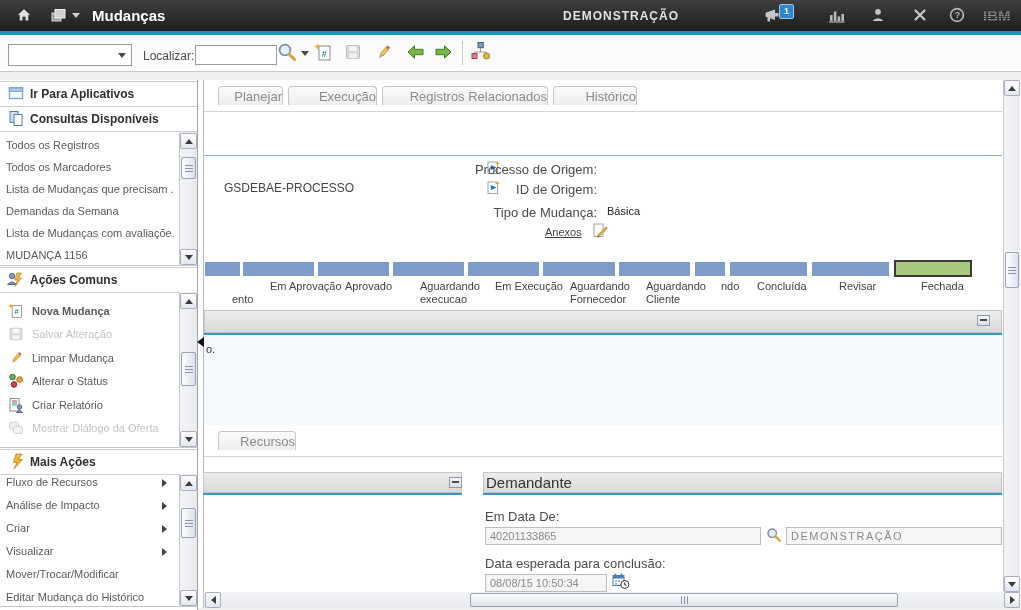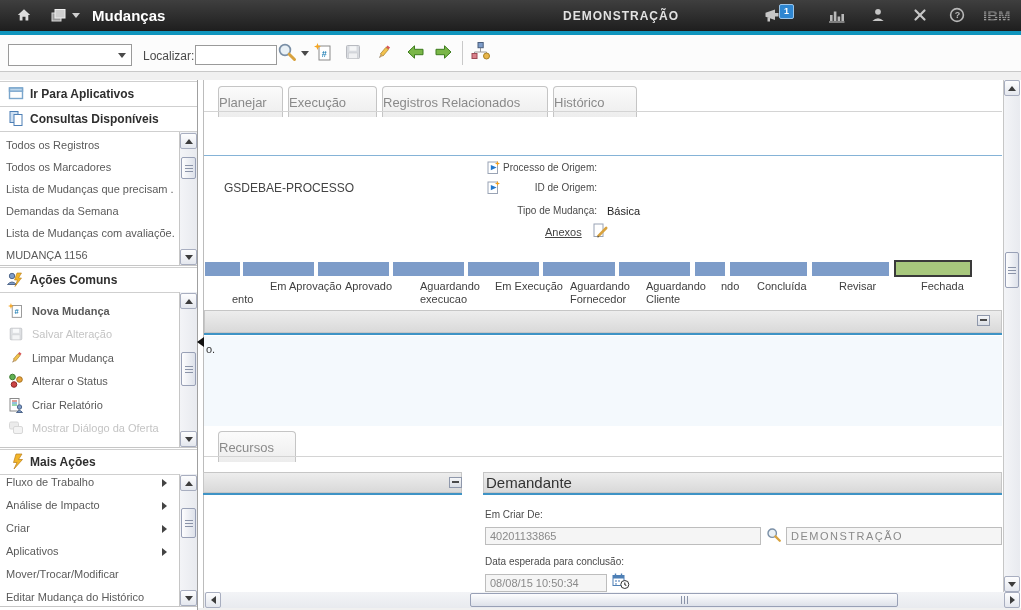--- a/index.html
+++ b/index.html
@@ -12,21 +12,21 @@
   .tb-title{color:#fff;font-size:15px;font-weight:bold;white-space:nowrap;}
   .tb-user{color:#e2e2e2;font-size:12px;font-weight:bold;letter-spacing:1px;white-space:nowrap;}
   .badge{width:13px;height:13px;background:#2e86d1;border:1px solid #9bc4e8;border-radius:2px;
          color:#fff;font-size:9px;font-weight:bold;text-align:center;line-height:13px;}
   
   .toolbar{left:0;top:35px;width:1021px;height:36px;background:#fcfcfc;border-bottom:1px solid #c8c8c8;z-index:29;}
   .tb-select{left:8px;top:9px;width:124px;height:22px;background:#fff;border:1px solid #9a9a9a;box-sizing:border-box;}
   .tb-select .car{position:absolute;right:5px;top:8px;}
   .tb-input{left:195px;top:10px;width:82px;height:20px;border:1px solid #9a9a9a;box-sizing:border-box;
             font-size:11px;padding:0 3px;background:#fff;}
-  .lbl{font-size:10px;color:#4a4a4a;white-space:nowrap;}
+  .lbl{font-size:13px;color:#4a4a4a;white-space:nowrap;}
   .sep{width:1px;background:#c9c9c9;}
   
   .tri-down{width:0;height:0;border-left:4px solid transparent;border-right:4px solid transparent;border-top:5px solid #4a4a4a;}
   .tri-up{width:0;height:0;border-left:4px solid transparent;border-right:4px solid transparent;border-bottom:5px solid #3c3c3c;}
   .tri-dn{width:0;height:0;border-left:4px solid transparent;border-right:4px solid transparent;border-top:5px solid #3c3c3c;}
   .tri-lf{width:0;height:0;border-top:4px solid transparent;border-bottom:4px solid transparent;border-right:5px solid #3c3c3c;}
   .tri-rt{width:0;height:0;border-top:4px solid transparent;border-bottom:4px solid transparent;border-left:5px solid #3c3c3c;}
   .tri-sub{width:0;height:0;border-top:4px solid transparent;border-bottom:4px solid transparent;border-left:5px solid #444;}
   .tri-collapse{width:0;height:0;border-top:5px solid transparent;border-bottom:5px solid transparent;border-right:7px solid #111;}
   
@@ -43,23 +43,23 @@
   .sbtrack{background:linear-gradient(90deg,#f3f4f7,#e8eaef);}
   .sbtrack-h{background:linear-gradient(#f3f4f7,#e8eaef);}
   .sbthumb{background:linear-gradient(90deg,#fdfdfe,#dde1ea);border:1px solid #98a0b6;border-radius:2px;box-sizing:border-box;
            display:flex;flex-direction:column;align-items:center;justify-content:center;gap:2px;}
   .sbthumb-h{background:linear-gradient(#fdfdfe,#dde1ea);border:1px solid #98a0b6;border-radius:2px;box-sizing:border-box;
            display:flex;align-items:center;justify-content:center;gap:2px;}
   .grip{width:8px;height:1px;background:#8a93a8;}
   .grip-v{width:1px;height:8px;background:#8a93a8;}
   
   .content-bg{left:203px;top:80px;width:799px;height:528px;background:#fff;border-left:1px solid #bcbcbc;z-index:1;}
-  .tab{height:31px;background:linear-gradient(#fbfbfb,#ededed);border:1px solid #c5c5c5;border-bottom:none;
+  .tab{height:19px;background:linear-gradient(#fbfbfb,#ededed);border:1px solid #c5c5c5;border-bottom:none;
        border-radius:4px 4px 0 0;box-sizing:border-box;color:#8a8a8a;font-size:13px;
-       display:flex;align-items:center;justify-content:flex-start;white-space:nowrap;z-index:2;}
+       display:flex;align-items:center;justify-content:flex-end;white-space:nowrap;z-index:2;padding-left:24px;}
   .hline{height:1px;background:#d4d4d4;z-index:2;}
   .blueline{height:1px;background:#85b3d7;z-index:2;}
   .band{background:linear-gradient(#ededed,#d9d9d9);border:1px solid #c6c6c6;box-sizing:border-box;z-index:2;}
   .underline{height:2px;background:#3e93c5;z-index:2;}
   .minbox{width:13px;height:11px;background:linear-gradient(#f5f6f8,#d9dde4);border:1px solid #8f98ab;box-sizing:border-box;z-index:3;}
   .minbox span{display:block;width:7px;height:2px;background:#4a4a4a;margin:3px auto 0;}
   .seg{height:14px;background:#7d9cc9;z-index:2;}
   .seg.cur{height:17px;background:#a8c87d;border:2px solid #3a3a3a;box-sizing:border-box;}
   .slbl{font-size:11px;color:#3f3f3f;white-space:nowrap;z-index:2;position:absolute;padding-left:28px;}
   .fld{background:#f5f5f5;border:1px solid #bdbdbd;color:#8a8a8a;font-size:11px;padding:2px 4px;
@@ -294,21 +294,21 @@
 
   <div class="abs band" style="left:203px;top:472px;width:259px;height:21px;"></div>
   <div class="abs minbox" style="left:449px;top:477px;">
       <span></span>
     </div>
   <div class="abs underline" style="left:203px;top:493px;width:259px;"></div>
 
   <div class="abs band" style="left:483px;top:472px;width:519px;height:21px;"></div>
   <div class="abs panel-title" style="left:486px;top:474px;">Demandante</div>
   <div class="abs underline" style="left:483px;top:493px;width:519px;"></div>
-  <div class="abs lbl" style="left:485px;top:509px;z-index:2;">Em Criar De:</div>
+  <div class="abs lbl" style="left:485px;top:509px;z-index:2;">Em Data De:</div>
   <div class="abs fld" style="left:485px;top:527px;width:276px;height:18px;">40201133865</div>
   <div class="abs" style="left:766px;top:527px;z-index:2;">
     <svg width="16" height="16" viewBox="0 0 16 16">
       <circle cx="6.2" cy="6.2" r="4.2" fill="#eaf1f7" stroke="#7a8fa6" stroke-width="1.4"></circle>
       <line x1="9.4" y1="9.4" x2="13.8" y2="13.8" stroke="#d8a23e" stroke-width="2.3" stroke-linecap="round"></line>
     </svg>
   </div>
   <div class="abs fld" style="left:786px;top:527px;width:216px;height:18px;letter-spacing:1.5px;">DEMONSTRAÇÃO</div>
   <div class="abs lbl" style="left:485px;top:556px;z-index:2;">Data esperada para conclusão:</div>
   <div class="abs fld" style="left:485px;top:574px;width:122px;height:18px;">08/08/15 10:50:34</div>
@@ -478,27 +478,27 @@
 
     <div class="abs sb-hdr" style="top:369px;">
       <div class="abs" style="left:10px;top:3px;">
         <svg width="16" height="17" viewBox="0 0 16 17">
             <polygon points="6,1 12,1 8.5,6.5 12.5,6.5 4,16 7,9.5 3.5,9.5" fill="#f2b52a" stroke="#b77c1a" stroke-width="0.7"></polygon>
           </svg>
       </div>
       <div class="abs sb-hdr-txt" style="left:30px;top:5px;">Mais Ações</div>
     </div>
 
-    <div class="abs sb-item" style="left:6px;top:396px;width:152px;">Fluxo de Trabalho</div>
+    <div class="abs sb-item" style="left:6px;top:396px;width:152px;">Fluxo de Recursos</div>
     <div class="abs tri-sub" style="left:162px;top:399px;"></div>
     <div class="abs sb-item" style="left:6px;top:419px;width:152px;">Análise de Impacto</div>
     <div class="abs tri-sub" style="left:162px;top:422px;"></div>
     <div class="abs sb-item" style="left:6px;top:442px;width:152px;">Criar</div>
     <div class="abs tri-sub" style="left:162px;top:445px;"></div>
-    <div class="abs sb-item" style="left:6px;top:465px;width:152px;">Aplicativos</div>
+    <div class="abs sb-item" style="left:6px;top:465px;width:152px;">Visualizar</div>
     <div class="abs tri-sub" style="left:162px;top:468px;"></div>
     <div class="abs sb-item" style="left:6px;top:488px;width:152px;">Mover/Trocar/Modificar</div>
     <div class="abs sb-item" style="left:6px;top:511px;width:152px;">Editar Mudança do Histórico</div>
     <div class="abs hairv" style="left:179px;top:394px;height:132px;"></div>
     <div class="abs sbtrack" style="left:180px;top:394px;width:17px;height:132px;"></div>
     <div class="abs sbbtn" style="left:180px;top:395px;width:17px;height:16px;">
         <div class="tri-up"></div>
       </div>
     <div class="abs sbthumb" style="left:181px;top:428px;width:15px;height:30px;">
         <div class="grip"></div>

